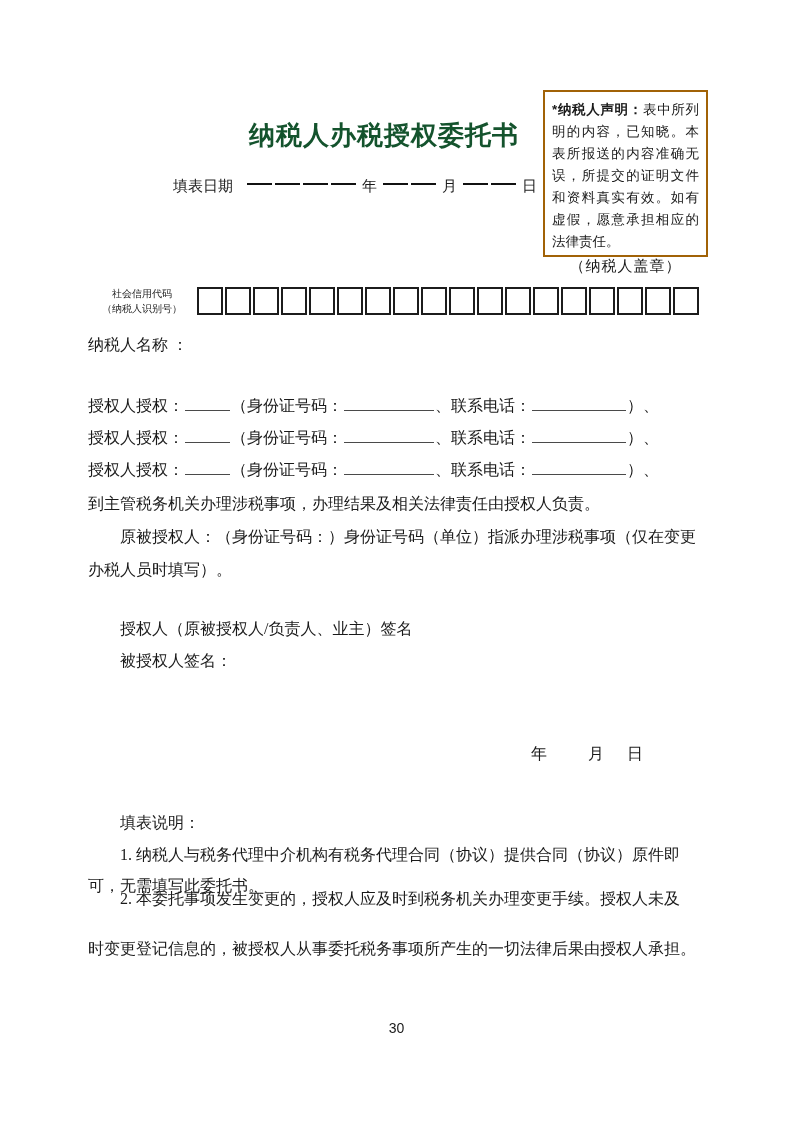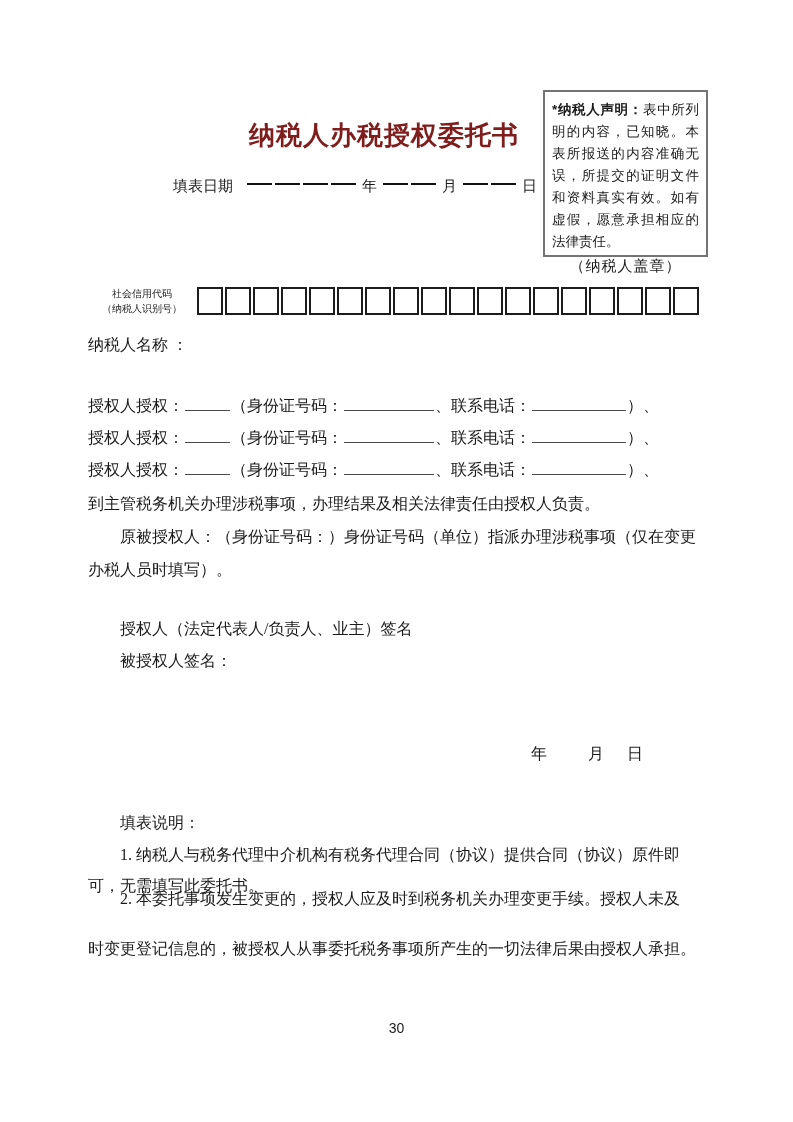--- a/index.html
+++ b/index.html
@@ -13,38 +13,38 @@
     color:#1a1a1a;
     overflow:hidden;
   }
   .abs { position:absolute; }
 
   
   .doc-title {
     left:88px; top:118px; width:592px;
     text-align:center;
     font-size:26px; font-weight:700; letter-spacing:1px;
-    color:#7f1d1d;
+    color:#14532d;
   }
 
   
   .date-row {
     left:173px; top:177px;
     display:flex; align-items:center;
     font-size:15px; white-space:nowrap;
   }
   .date-row .lbl { margin-right:8px; }
   .dash-group { display:inline-flex; align-items:center; margin:0 6px; transform:translateY(-3px); }
   .dash { display:inline-block; width:25px; height:2px; background:#111; margin-right:3px; }
   .dash:last-child { margin-right:0; }
 
   
   .decl-box {
     left:543px; top:90px; width:165px; height:167px;
-    border:2px solid #737373;
+    border:2px solid #a16207;
     padding:7px 7px 0 7px;
     font-size:13.5px; line-height:22px;
   }
   .decl-box .decl-text { text-align:justify; text-justify:inter-ideograph; }
   .decl-box .lead { font-weight:700; font-family:"Liberation Sans","DejaVu Sans",sans-serif; }
   .decl-stamp { text-align:center; font-size:15px; letter-spacing:1px; margin-top:2px; }
 
   
   .code-label {
     left:86px; top:286px; width:112px;
@@ -133,21 +133,21 @@
   <div class="abs auth-block">
     <div class="auth-line"><span>授权人授权：</span><span class="u u1"></span><span>（身份证号码：</span><span class="u u2"></span><span>、联系电话：</span><span class="u u3"></span><span>）、</span></div>
   <div class="auth-line"><span>授权人授权：</span><span class="u u1"></span><span>（身份证号码：</span><span class="u u2"></span><span>、联系电话：</span><span class="u u3"></span><span>）、</span></div>
       <div class="auth-line"><span>授权人授权：</span><span class="u u1"></span><span>（身份证号码：</span><span class="u u2"></span><span>、联系电话：</span><span class="u u3"></span><span>）、</span></div>
     </div>
 
   <div class="abs body-line" style="left:88px; top:493px;">到主管税务机关办理涉税事项，办理结果及相关法律责任由授权人负责。</div>
   <div class="abs body-line" style="left:120px; top:526px;">原被授权人：（身份证号码：）身份证号码（单位）指派办理涉税事项（仅在变更</div>
   <div class="abs body-line" style="left:88px; top:559px;text-align:center;">办税人员时填写）。</div>
 
-  <div class="abs body-line" style="left:120px; top:618px;">授权人（法定代表人/负责人、业主）签名</div>
+  <div class="abs body-line" style="left:120px; top:618px;">授权人（原被授权人/负责人、业主）签名</div>
   <div class="abs body-line" style="left:120px; top:650px;">被授权人签名：</div>
 
   <div class="abs mid-date">
     <span class="y">年</span><span class="m">月</span><span>日</span>
   </div>
 
   <div class="abs body-line" style="left:120px; top:812px;">填表说明：</div>
   <div class="abs body-line" style="left:120px; top:844px;">1. 纳税人与税务代理中介机构有税务代理合同（协议）提供合同（协议）原件即</div>
   <div class="abs body-line" style="left:88px; top:875px;">可，无需填写此委托书。</div>
   <div class="abs body-line" style="left:120px; top:880px;margin-top:8px;">2. 本委托事项发生变更的，授权人应及时到税务机关办理变更手续。授权人未及</div>

